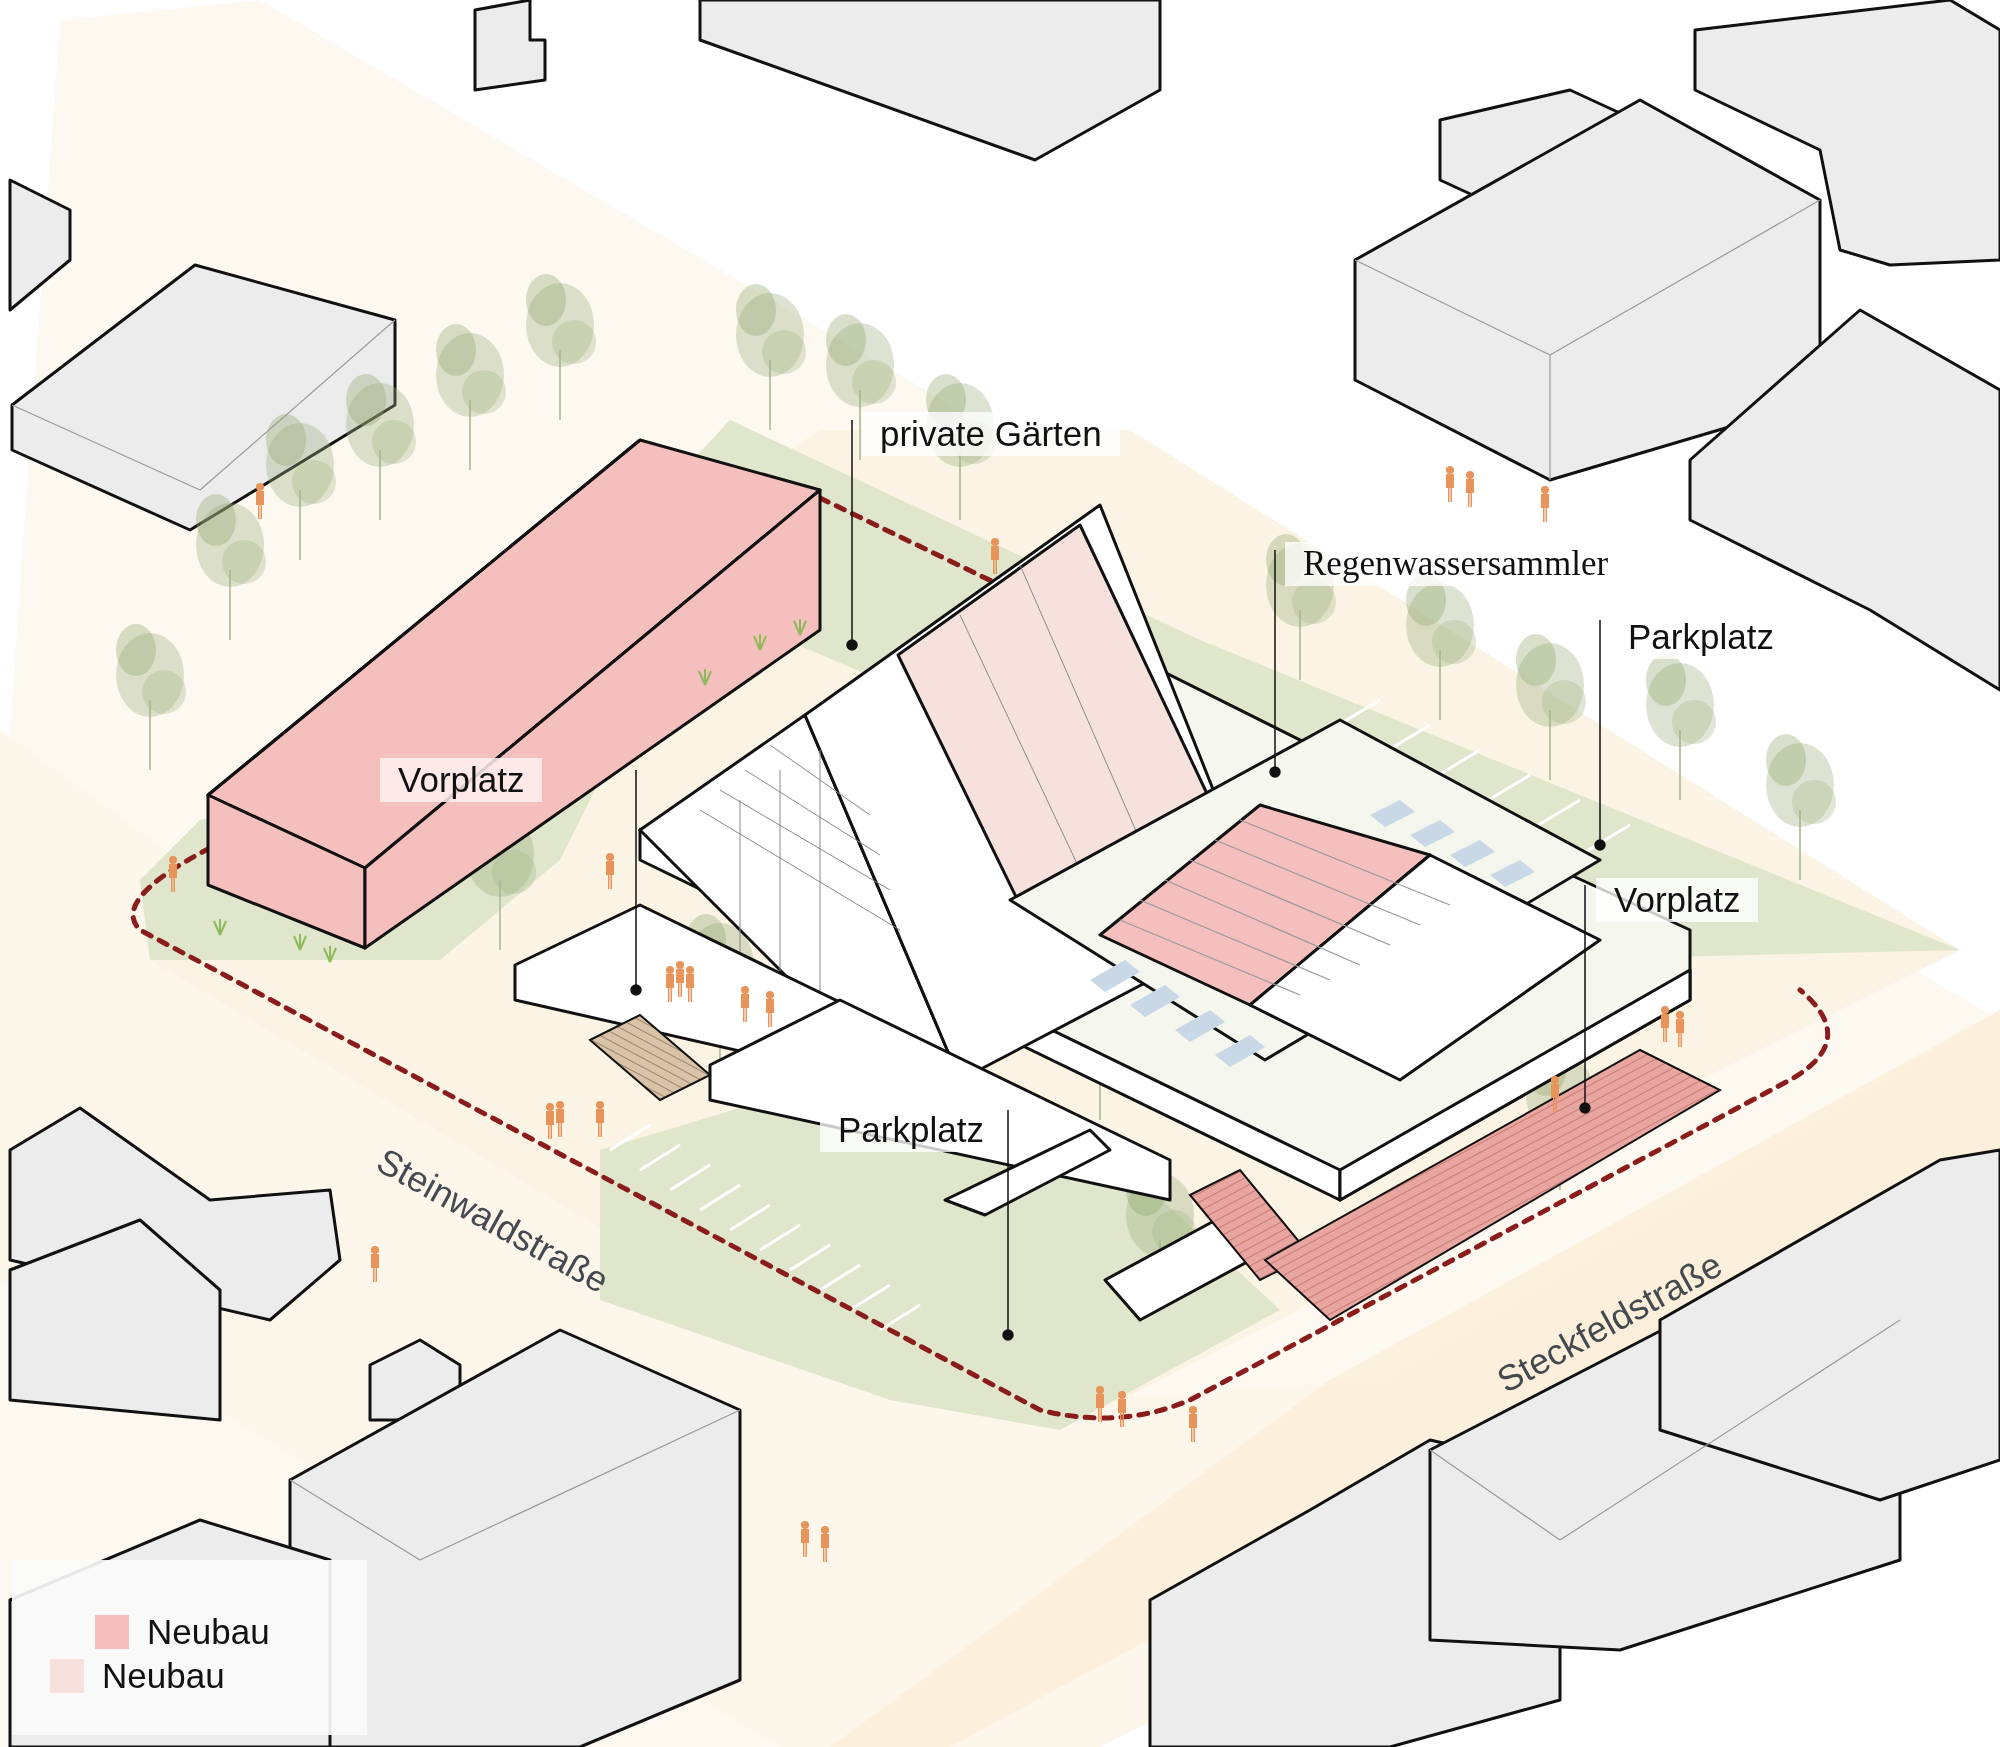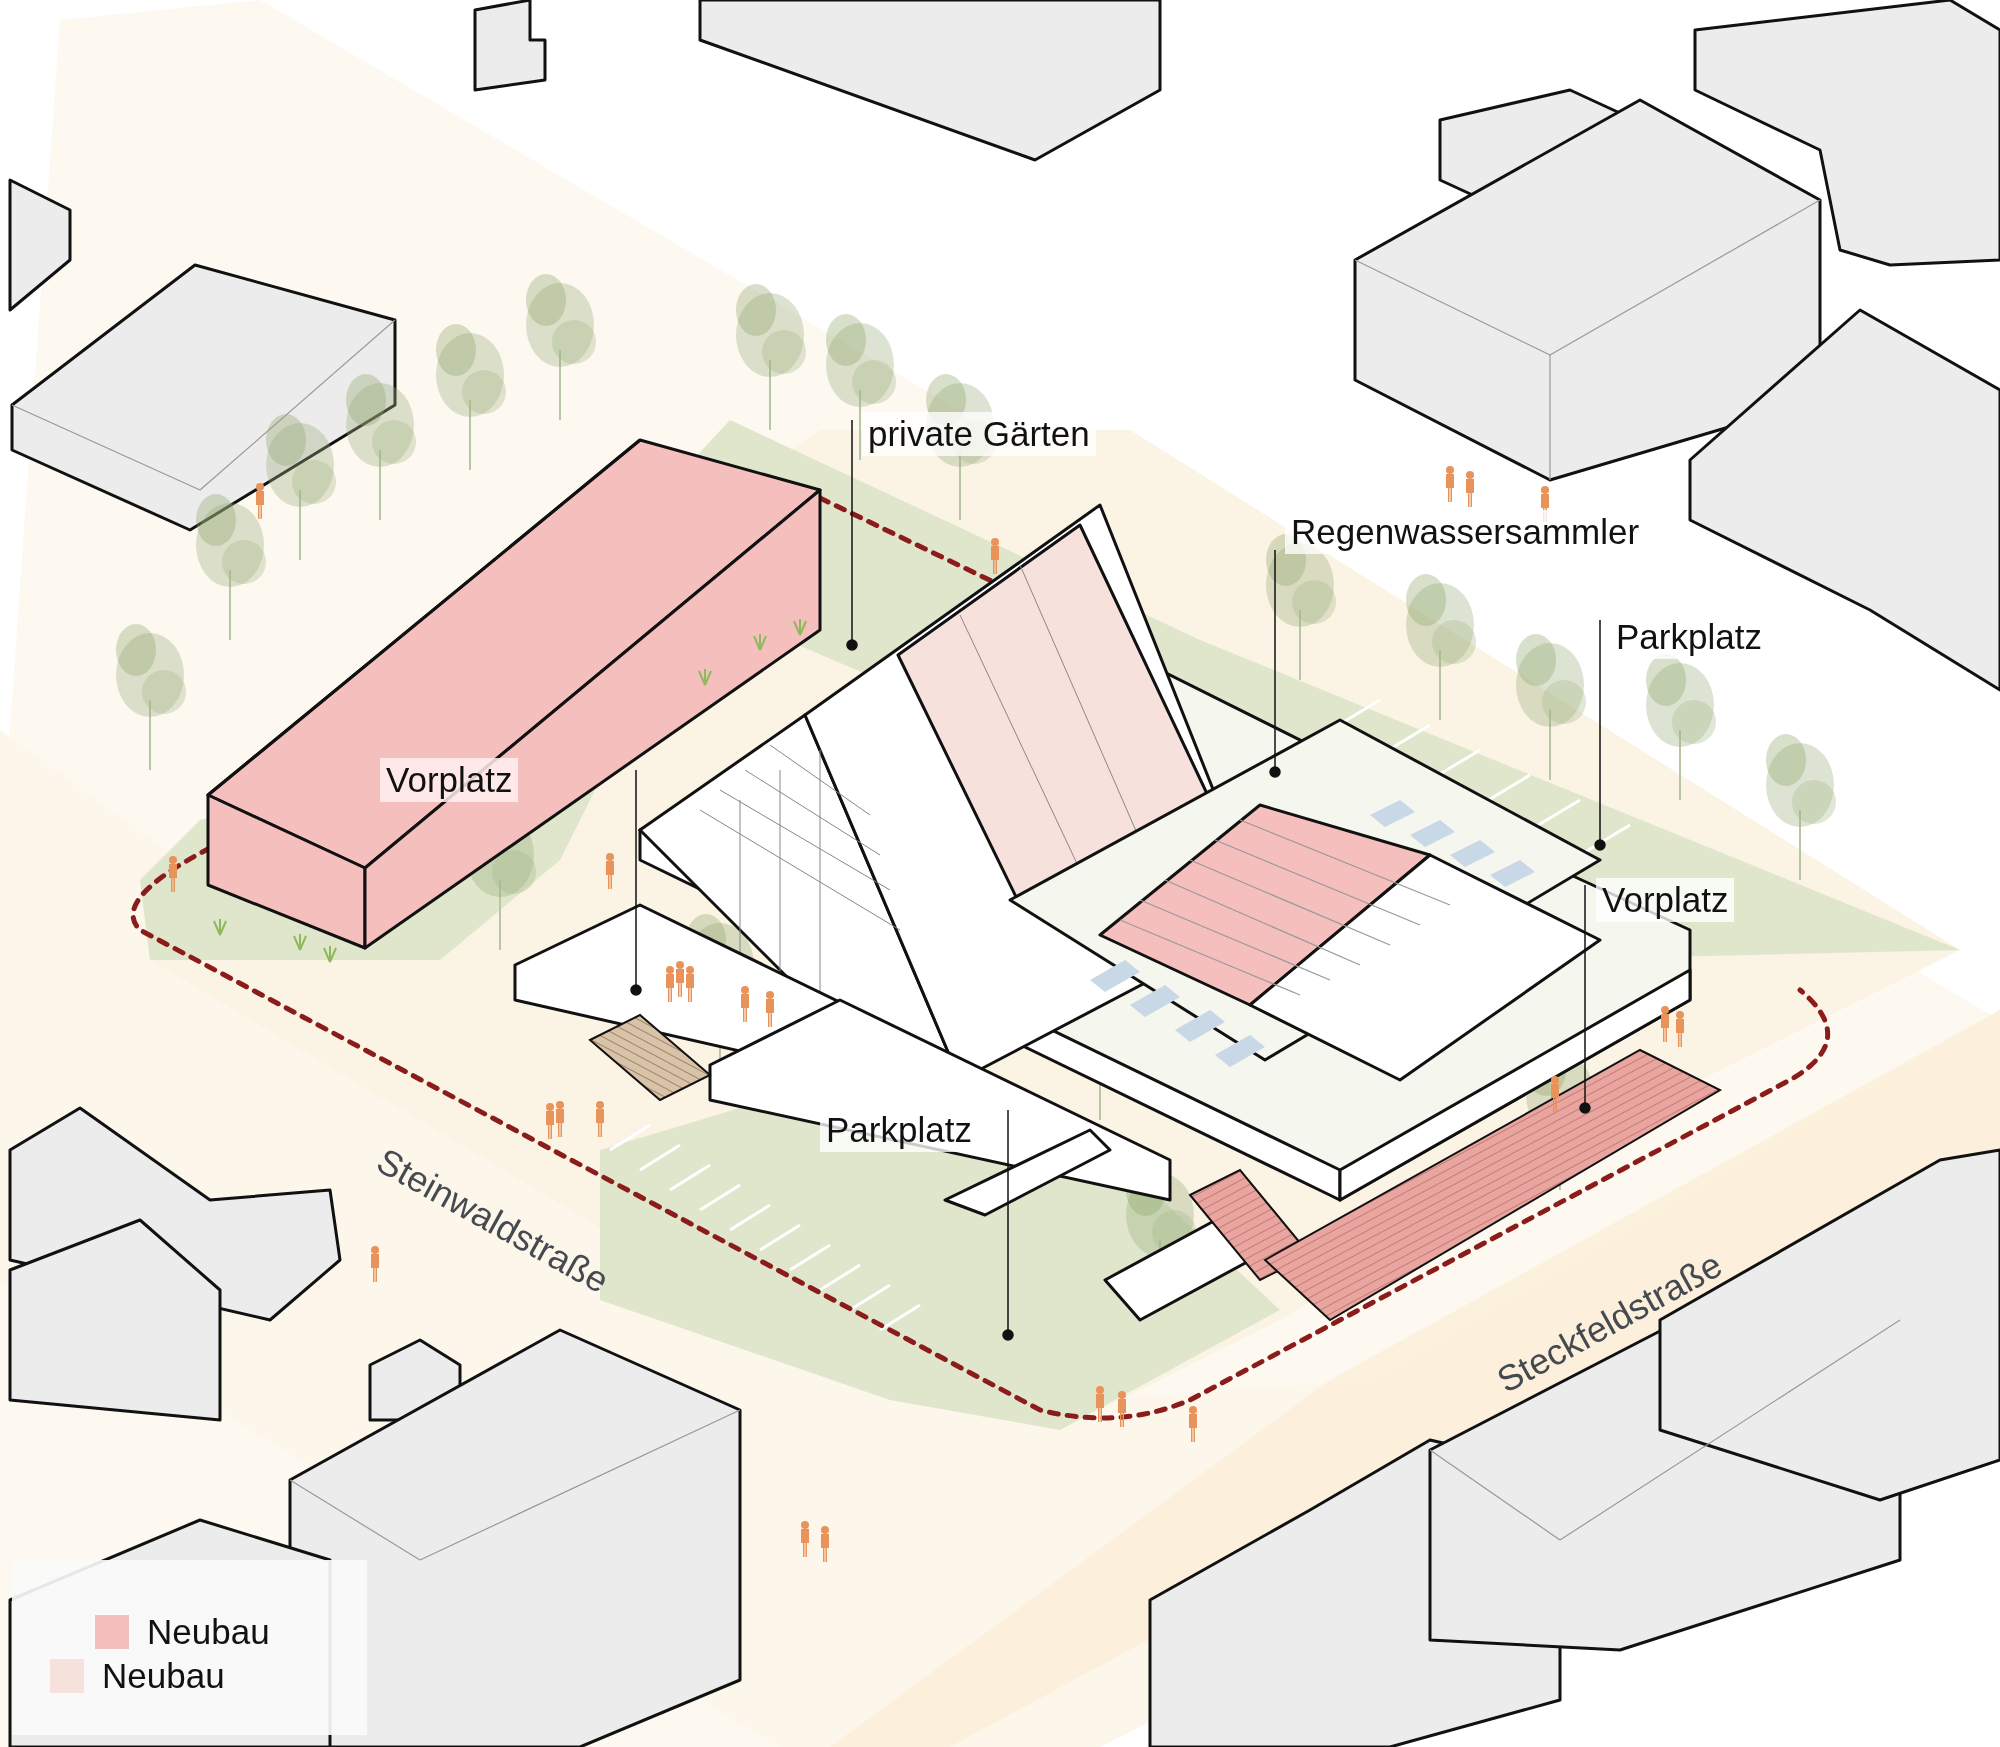--- a/index.html
+++ b/index.html
@@ -1,18 +1,18 @@
 <!DOCTYPE html>
 <html><head>
 <meta charset="utf-8">
 <style>
   html,body{margin:0;padding:0;background:#ffffff;}
   body{width:2000px;height:1747px;overflow:hidden;position:relative;font-family:"Liberation Sans",sans-serif;}
   #scene{position:absolute;left:0;top:0;width:2000px;height:1747px;}
-  .lbl{position:absolute;font-family:"Liberation Sans",sans-serif;font-size:35px;color:#111;background:rgba(255,255,255,0.78);padding:2px 6px;line-height:40px;white-space:nowrap;}
+  .lbl{position:absolute;font-family:"Liberation Sans",sans-serif;font-size:35px;color:#111;background:rgba(255,255,255,0.78);padding:2px 18px;line-height:40px;white-space:nowrap;}
   .street{position:absolute;font-family:"Liberation Sans",sans-serif;font-size:36px;color:#444a50;white-space:nowrap;transform-origin:0 0;}
   .legend{position:absolute;left:12px;top:1560px;width:355px;height:175px;background:rgba(250,250,250,0.92);}
   .legend-row{position:absolute;left:38px;display:flex;align-items:center;}
   .swatch{width:34px;height:34px;margin-right:18px;}
   .legend-text{font-family:"Liberation Sans",sans-serif;font-size:35px;color:#111;}
 </style>
 </head>
 <body>
 
 <svg id="scene" viewBox="0 0 2000 1747" xmlns="http://www.w3.org/2000/svg">
@@ -242,21 +242,21 @@
       <circle cx="1585" cy="1108" r="5"></circle>
     <line x1="636" y1="770" x2="636" y2="990"></line>
       <circle cx="636" cy="990" r="5"></circle>
     <line x1="1008" y1="1110" x2="1008" y2="1335"></line>
       <circle cx="1008" cy="1335" r="5"></circle>
   </g>
 </svg>
 
 <div class="lbl" style="left:862px;top:412px;">private Gärten</div>
 <div class="lbl" style="left:380px;top:758px;background:rgba(255,240,240,0.85);">Vorplatz</div>
-<div class="lbl" style="left:1285px;top:510px;">Regenwassersammler</div>
+<div class="lbl" style="left:1285px;top:542px;font-family:Liberation Serif, serif;">Regenwassersammler</div>
 <div class="lbl" style="left:1610px;top:615px;">Parkplatz</div>
 <div class="lbl" style="left:1596px;top:878px;">Vorplatz</div>
 <div class="lbl" style="left:820px;top:1108px;">Parkplatz</div>
 
 <div class="street" style="left:390px;top:1140px;transform:rotate(29deg);">Steinwaldstraße</div>
 <div class="street" style="left:1490px;top:1365px;transform:rotate(-29deg);">Steckfeldstraße</div>
 
 <div class="legend">
   <div class="legend-row" style="top:52px;padding-left:45px;">
     <div class="swatch" style="background:#f5bfbd;"></div>

